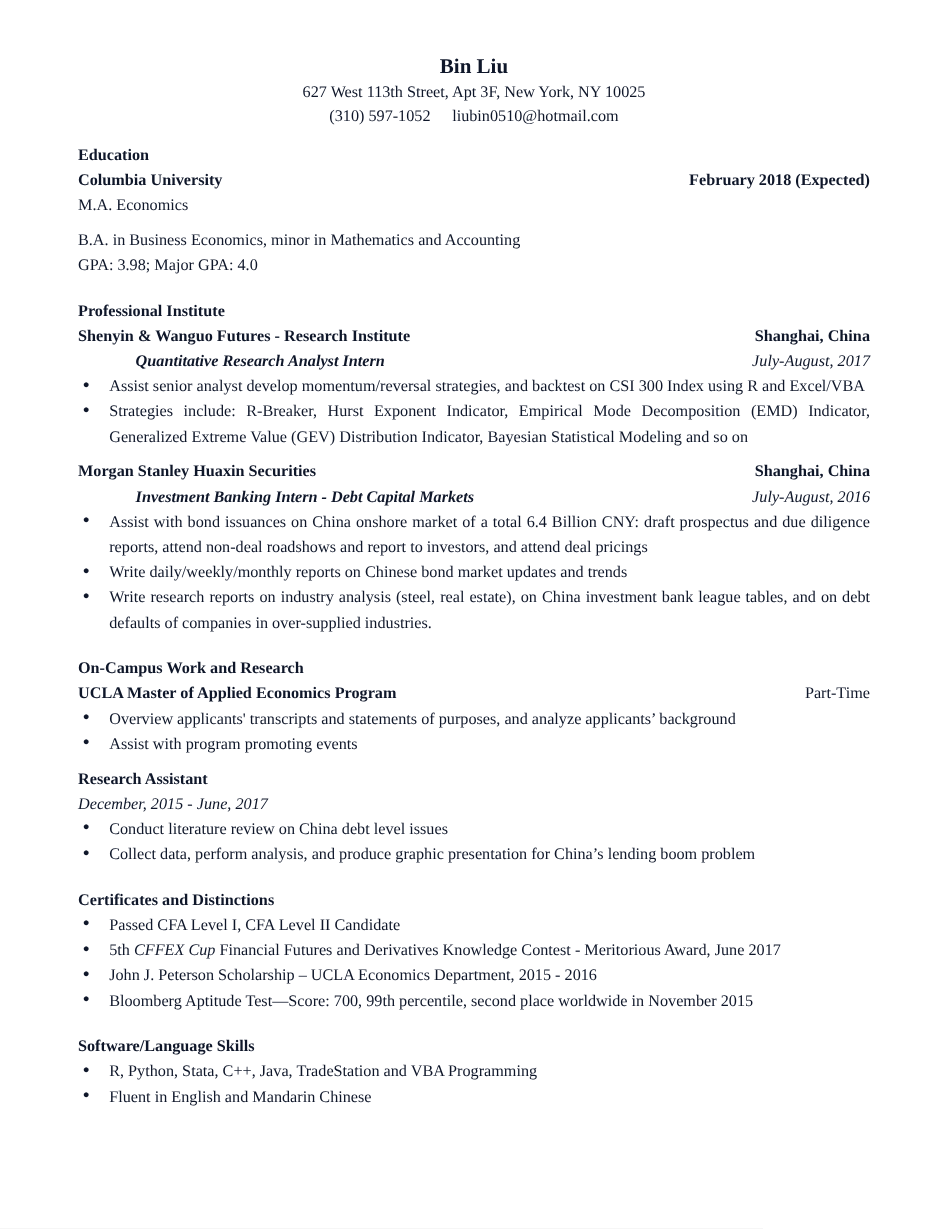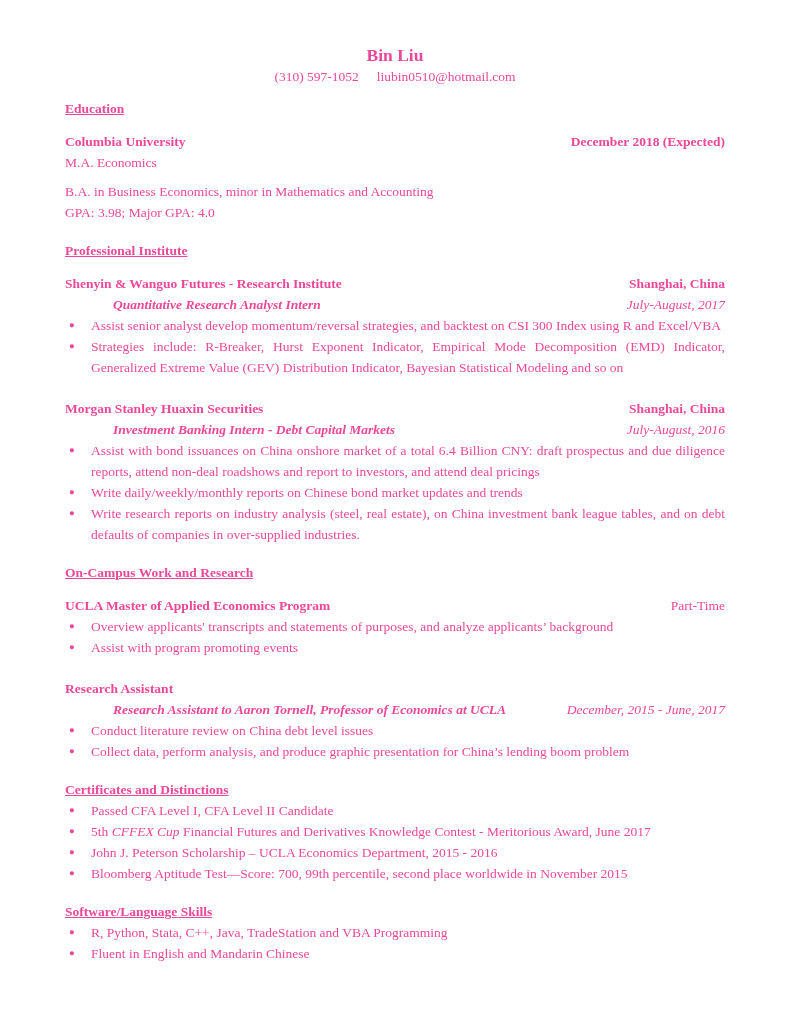--- a/index.html
+++ b/index.html
@@ -7,46 +7,45 @@
     position: relative;
     width: 791px;
     height: 1024px;
     margin: 0 auto;
     background: #ffffff;
     box-sizing: border-box;
     padding: 44px 66px 4px 65px;
     font-family: "Liberation Serif", "DejaVu Serif", serif;
     font-size: 13.5px;
     line-height: 21px;
-    color: #ec4899;
+    color: #0f172a;
     overflow: hidden;
   }
   .header { text-align: center; }
   .name {
     font-weight: bold;
     font-size: 17.5px;
     line-height: 23px;
   }
   .contact-line { line-height: 20px; }
   .phone { margin-right: 18px; }
   .section { margin-top: 17px; }
   .section-first { margin-top: 3px; }
   .section-heading {
     font-weight: bold;
-    text-decoration: underline;
     margin-top: 11px;
   }
   .entry { margin-top: 0; }
   .entry + .entry { margin-top: 8px; }
   .row {
     display: flex;
     justify-content: space-between;
     align-items: baseline;
   }
-  .left-main { font-weight: bold; margin-top: 12px; }
+  .left-main { font-weight: bold; }
   .right-bold { font-weight: bold; white-space: nowrap; text-align: right; }
   .right-plain { font-weight: normal; white-space: nowrap; }
   .title-italic { font-style: italic; font-weight: bold; margin-left: 48px; }
   .date-italic { font-style: italic; font-weight: normal; white-space: nowrap; text-align: center; }
   .bullets { margin: 0; padding: 0; list-style: none; }
   .bullet { display: flex; }
   .bullet-marker {
     flex: 0 0 26px;
     width: 26px;
     box-sizing: border-box;
@@ -57,31 +56,32 @@
   .bullet-text { flex: 1; text-align: justify; }
   .bullet-text .it { font-style: italic; }
 </style>
 </head>
 <body>
 
 <div class="page">
 
   <div class="header">
     <div class="name">Bin Liu</div>
+    <div class="contact-line">627 West 113th Street, Apt 3F, New York, NY 10025</div>
     <div class="contact-line">
       <span class="phone">(310) 597-1052</span><span>liubin0510@hotmail.com</span>
     </div>
   </div>
 
   <div class="section section-first">
     <div class="section-heading">Education</div>
     <div class="entry">
       <div class="row">
         <span class="left-main">Columbia University</span>
-        <span class="right-bold">December 2018 (Expected)</span>
+        <span class="right-bold">February 2018 (Expected)</span>
       </div>
       <div>M.A. Economics</div>
     </div>
     <div class="entry">
       <div>B.A. in Business Economics, minor in Mathematics and Accounting</div>
       <div>GPA: 3.98; Major GPA: 4.0</div>
     </div>
   </div>
 
   <div class="section">
@@ -153,21 +153,20 @@
         </li>
       </ul>
     </div>
 
     <div class="entry">
       <div class="row">
         <span class="left-main">Research Assistant</span>
         <span class="right-plain"></span>
       </div>
       <div class="row">
-        <span class="title-italic">Research Assistant to Aaron Tornell, Professor of Economics at UCLA</span>
         <span class="date-italic">December, 2015 - June, 2017</span>
       </div>
       <ul class="bullets">
         <li class="bullet">
           <span class="bullet-marker">●</span>
           <span class="bullet-text">Conduct literature review on China debt level issues</span>
         </li>
         <li class="bullet">
           <span class="bullet-marker">●</span>
           <span class="bullet-text">Collect data, perform analysis, and produce graphic presentation for China’s lending boom problem</span>

